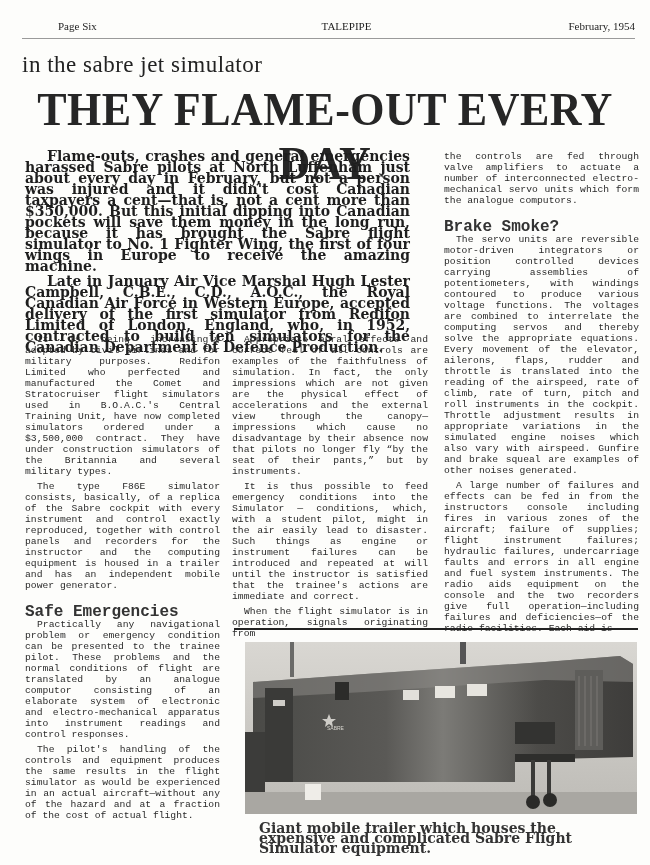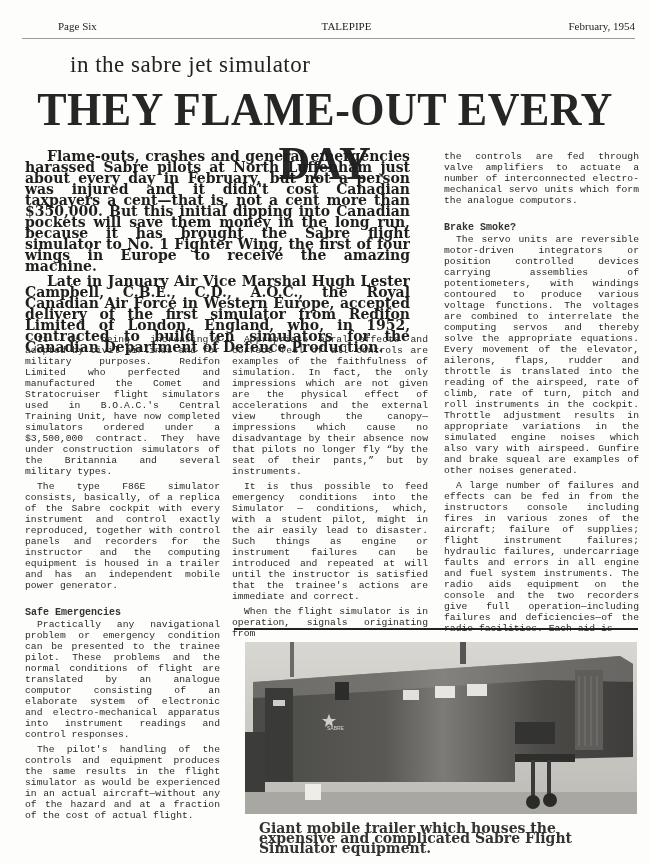--- a/index.html
+++ b/index.html
@@ -1,30 +1,30 @@
 <!DOCTYPE html>
 <html><head>
 <meta charset="utf-8">
 <style>
   html, body { margin:0; padding:0; }
   body { width:650px; height:865px; background:#fdfdfb; color:#1e1e1e; font-family:"DejaVu Serif", serif; position:relative; overflow:hidden; }
   .running-head { position:absolute; left:22px; right:15px; top:20px; height:16px; font-size:11px; font-family:"Liberation Serif", serif;margin-left:36px; }
   .running-head span { position:absolute; top:0; }
   .rh-left { left:0; } .rh-center { left:0; right:0; text-align:center; } .rh-right { right:0; }
   .rh-rule { position:absolute; left:22px; right:15px; top:38px; border-top:1px solid #9a9a9a; }
-  .kicker { position:absolute; left:22px; top:52px; font-family:"Liberation Serif", serif; font-size:23px; letter-spacing:0.5px; color:#222;margin-left:48px; }
+  .kicker { position:absolute; left:22px; top:52px; font-family:"Liberation Serif", serif; font-size:23px; letter-spacing:0.5px; color:#222; }
   .headline { position:absolute; left:0; right:0; top:86px; text-align:center; font-family:"Liberation Serif", serif; font-weight:bold; font-size:44px; letter-spacing:0.5px; color:#262626; transform:scaleY(1.05); }
   .lede { position:absolute; left:25px; width:385px; top:151px; font-family:"DejaVu Serif", serif; font-weight:bold; font-size:14px; line-height:11px; text-align:justify; }
   .lede p { margin:0 0 4px 0; text-indent:22px; }
   .col { position:absolute; font-family:Liberation Mono, monospace; font-size:9.7px; line-height:11px; text-align:justify; color:#2a2a2a; }
   .col p { margin:0 0 4px 0; text-indent:12px; }
   .col1 { left:25px; width:195px; top:334px; }
   .col2 { left:232px; width:196px; top:334px; }
   .col3 { left:444px; width:195px; top:151px; }
-  .subhead { font-weight:bold; font-size:10px; margin:14px 0 1px 0 !important; text-indent:0 !important; color:#333; }
+  .subhead { font-weight:bold; font-size:16px; margin:14px 0 1px 0 !important; text-indent:0 !important; color:#333; }
   .col1 .subhead { margin-top:16px !important; }
   .rule { position:absolute; border-top:2px solid #222; }
   .photo { position:absolute; left:245px; top:642px; width:392px; height:172px; background:#e8e6e2; overflow:hidden; }
   .caption { position:absolute; left:259px; width:375px; top:823px; font-family:"DejaVu Serif", serif; font-weight:bold; font-size:14px; line-height:10px; color:#333; }
 </style>
 </head>
 <body>
 
 <div class="running-head">
   <span class="rh-left">Page Six</span>

